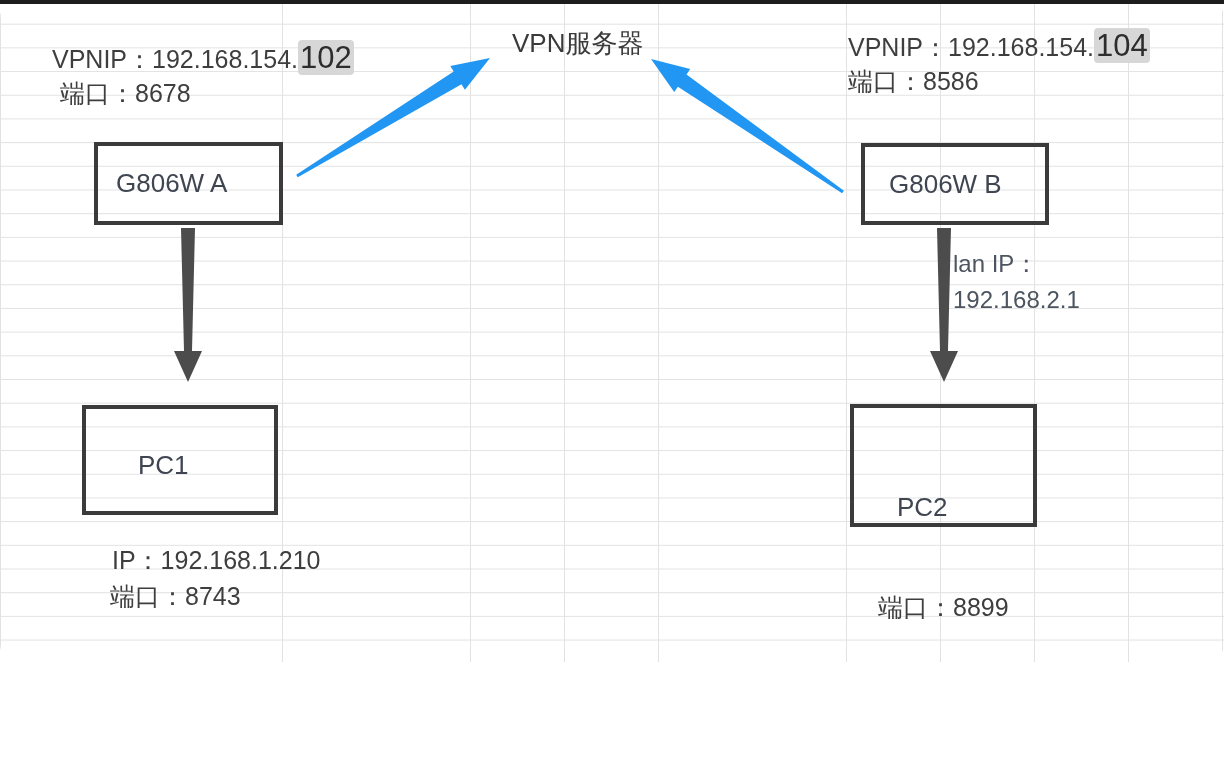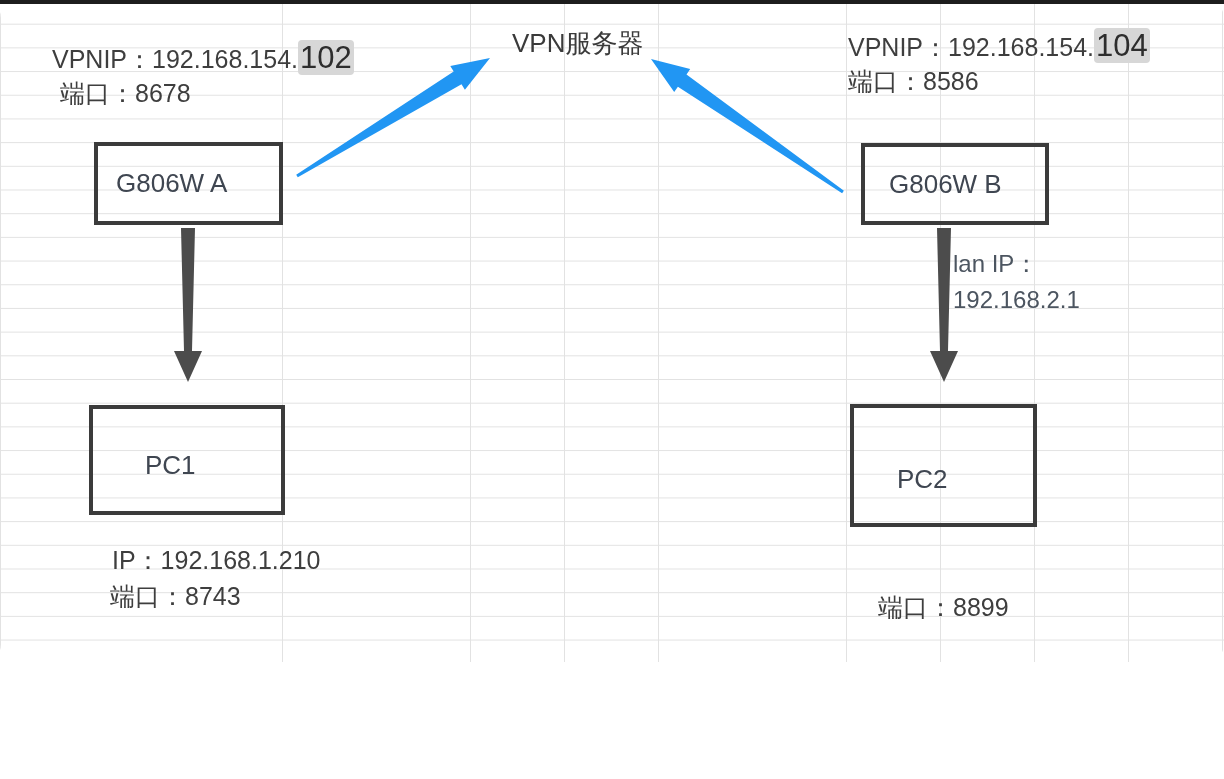--- a/index.html
+++ b/index.html
@@ -98,24 +98,24 @@
   </div>
   <div class="node-box" style="left:852px; top:143px; width:188px; height:82px; padding-left:24px;margin-left:9px;">
     <span>G806W B</span>
   </div>
 
   <div class="lan-label" style="left:953px; top:246px;">
     <span class="line">lan IP：</span>
     <span class="line">192.168.2.1</span>
   </div>
 
-  <div class="node-box" style="left:89px; top:405px; width:196px; height:110px; padding-left:52px; padding-top:10px;">
+  <div class="node-box" style="left:82px; top:405px; width:196px; height:110px; padding-left:52px; padding-top:10px;">
     <span>PC1</span>
   </div>
-  <div class="node-box" style="left:850px; top:404px; width:187px; height:123px; padding-left:43px; padding-top:28px;">
+  <div class="node-box" style="left:850px; top:404px; width:187px; height:123px; padding-left:43px; padding-top:28px;align-items:flex-end;">
     <span>PC2</span>
   </div>
 
   <div class="txt" style="left:112px; top:546px;">IP：192.168.1.210</div>
   <div class="txt" style="left:110px; top:582px;">端口：8743</div>
 
   <div class="txt" style="left:878px; top:593px;">端口：8899</div>
 
 </div>
 

